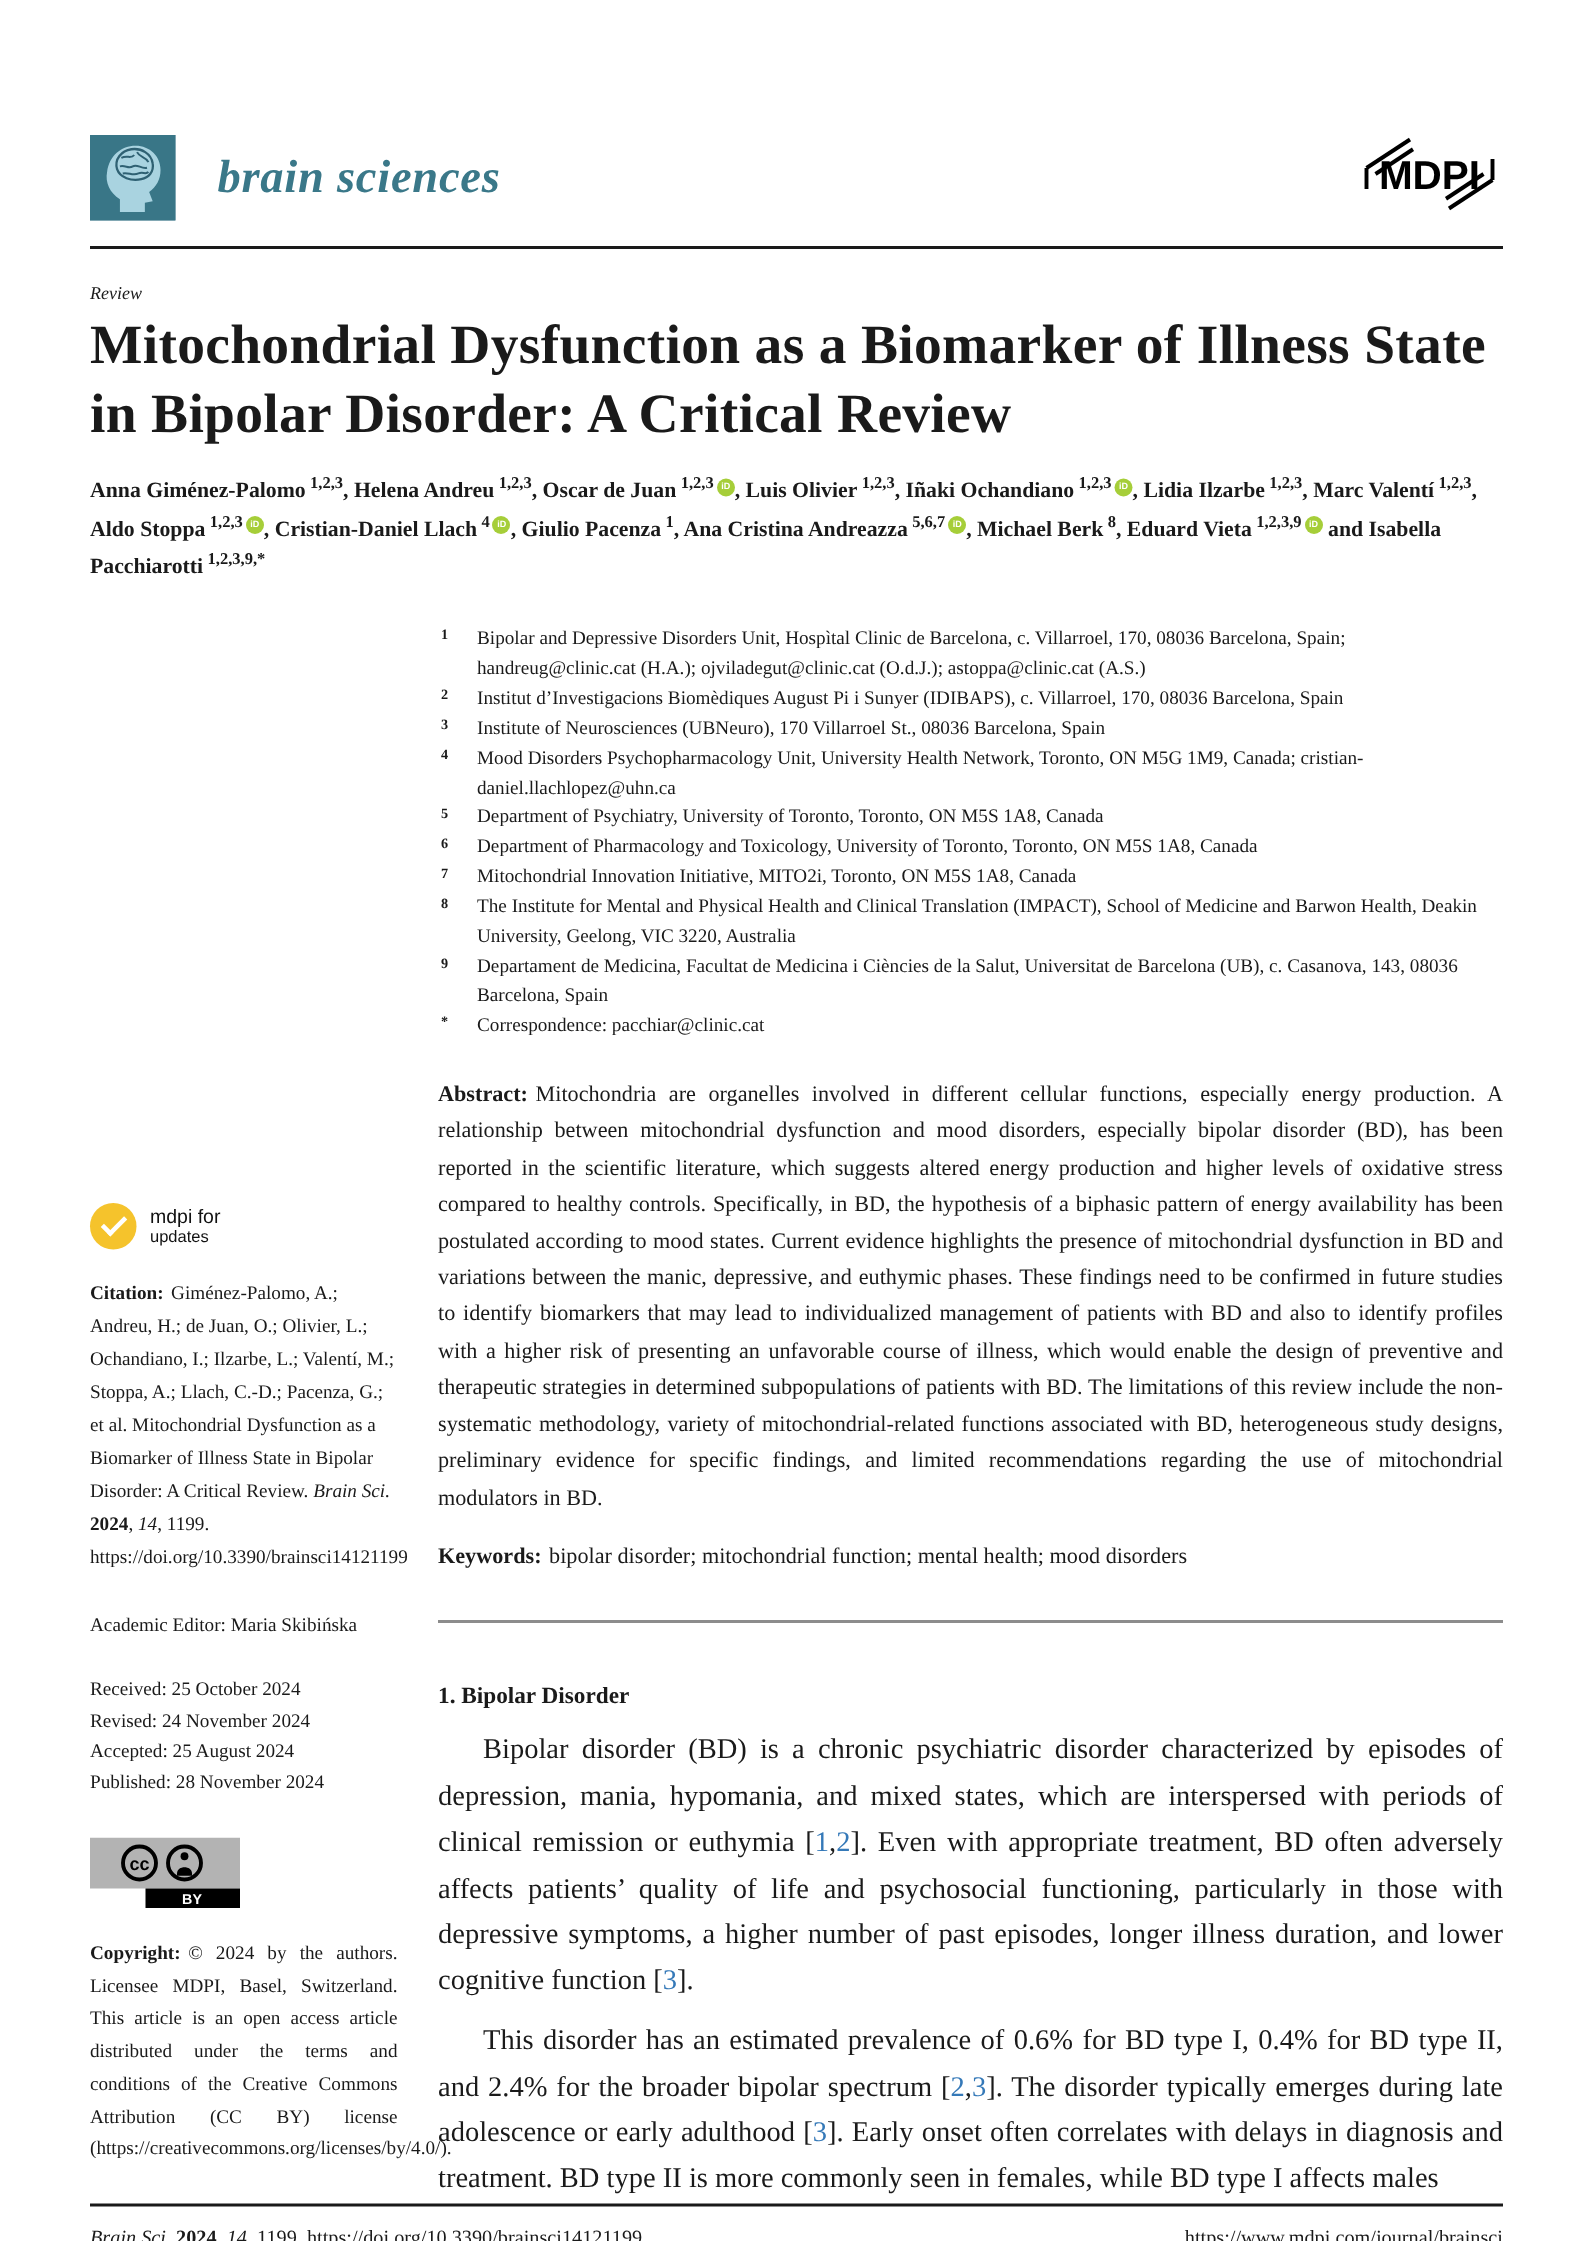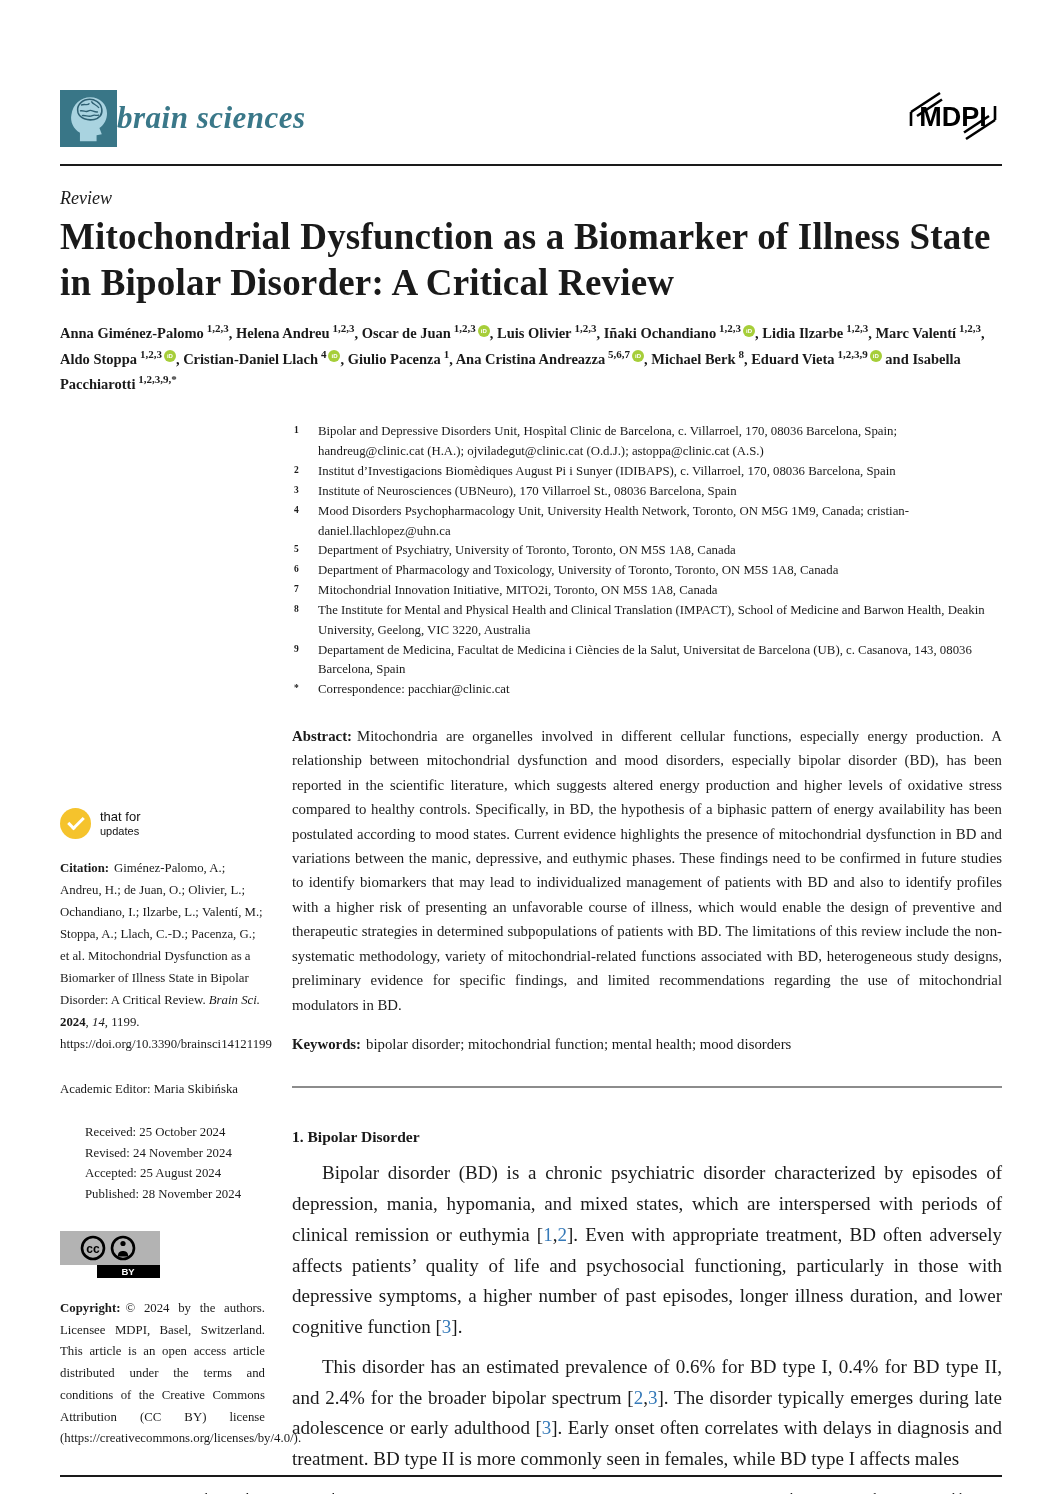--- a/index.html
+++ b/index.html
@@ -4,26 +4,26 @@
 <style>
   * { margin:0; padding:0; box-sizing:border-box; }
   html,body { background:#ffffff; }
   .page {
     width:1054px; height:1494px; margin:0 auto; background:#fff;
     padding:88px 52px 34px 60px; display:flex; flex-direction:column;
     font-family:"Liberation Serif", serif; color:#1a1a1a; overflow:hidden; position:relative;
   }
   
   .header { display:flex; justify-content:space-between; align-items:center; height:60px; }
-  .logo-block { display:flex; align-items:center; gap:0; }
+  .logo-block { display:flex; align-items:center; gap:28px; }
   .logo-square { width:57px; height:57px; background:#397687; display:flex; align-items:center; justify-content:center; }
   .journal-name { font-size:31px; font-style:italic; font-weight:bold; color:#3a7889; letter-spacing:.5px; }
   .header-rule { border:none; border-top:2px solid #1a1a1a; margin-top:16px; }
   
-  .article-type { margin-top:22px; font-style:italic; font-size:18px; }
+  .article-type { margin-top:22px; font-style:italic; font-size:12px; }
   .title { margin-top:5px; font-size:37px; font-weight:bold; line-height:1.25; letter-spacing:.2px; max-width:950px; }
   .authors { margin-top:14px; font-size:14.5px; font-weight:bold; line-height:1.62; max-width:930px; }
   .authors sup { font-size:11px; font-weight:bold; }
   .orcid {
     display:inline-block; width:12px; height:12px; background:#a6ce39; color:#fff;
     border-radius:50%; font-family:"Liberation Sans", sans-serif; font-size:6px; font-weight:bold;
     text-align:center; line-height:12px; vertical-align:super; margin-left:2px; cursor:pointer;
   }
   
   .columns { display:flex; gap:27px; margin-top:26px; flex:1; }
@@ -34,21 +34,21 @@
   .badge-circle { width:31px; height:31px; border-radius:50%; background:#f5c32c; position:relative; flex:none; }
   .badge-circle::after {
     content:""; position:absolute; left:8px; top:9px; width:13px; height:6px;
     border-left:3.5px solid #fff; border-bottom:3.5px solid #fff; transform:rotate(-45deg);
   }
   .badge-text { font-family:"Liberation Sans", sans-serif; font-size:13px; line-height:1.15; color:#111; }
   .badge-text .b2 { font-weight:normal; font-size:11px; }
   .citation-block { margin-top:18px; line-height:1.72; }
   .lbl { margin-right:5px; }
   .acad-editor { margin-top:24px; line-height:1.6; }
-  .dates { margin-top:22px; line-height:1.62;margin-left:25px; }
+  .dates { margin-top:22px; line-height:1.62; }
   .cc-badge { margin-top:26px; cursor:pointer; }
   .copyright { margin-top:16px; line-height:1.7; text-align:justify; }
   
   .aff-row { display:grid; grid-template-columns:26px 1fr; font-size:12.8px; line-height:1.55; }
   .aff-num { font-size:9.5px; font-weight:bold; position:relative; top:1px; padding-left:2px; }
   .aff-text { }
   .abstract { margin-top:24px; font-size:14.8px; line-height:1.65; text-align:justify; }
   .keywords { margin-top:15px; font-size:14.8px; line-height:1.65; }
   .kw-rule { border:none; border-top:2px solid #8c8c8c; margin-top:30px; }
   .sec-heading { margin-top:40px; font-size:15.5px; font-weight:bold; }
@@ -99,21 +99,21 @@
   <div class="article-type">Review</div>
   <h1 class="title">Mitochondrial Dysfunction as a Biomarker of Illness State in Bipolar Disorder: A Critical Review</h1>
   <div class="authors"><span><span class="an">Anna Giménez-Palomo</span> <sup>1,2,3</sup>, </span><span><span class="an">Helena Andreu</span> <sup>1,2,3</sup>, </span><span><span class="an">Oscar de Juan</span> <sup>1,2,3</sup><span class="orcid">iD</span>, </span><span><span class="an">Luis Olivier</span> <sup>1,2,3</sup>, </span><span><span class="an">Iñaki Ochandiano</span> <sup>1,2,3</sup><span class="orcid">iD</span>, </span><span><span class="an">Lidia Ilzarbe</span> <sup>1,2,3</sup>, </span><span><span class="an">Marc Valentí</span> <sup>1,2,3</sup>, </span><span><span class="an">Aldo Stoppa</span> <sup>1,2,3</sup><span class="orcid">iD</span>, </span><span><span class="an">Cristian-Daniel Llach</span> <sup>4</sup><span class="orcid">iD</span>, </span><span><span class="an">Giulio Pacenza</span> <sup>1</sup>, </span><span><span class="an">Ana Cristina Andreazza</span> <sup>5,6,7</sup><span class="orcid">iD</span>, </span><span><span class="an">Michael Berk</span> <sup>8</sup>, </span><span><span class="an">Eduard Vieta</span> <sup>1,2,3,9</sup><span class="orcid">iD</span> and </span><span><span class="an">Isabella Pacchiarotti</span> <sup>1,2,3,9,*</sup></span></div>
 
   <div class="columns">
 
     <aside class="sidebar">
       <div class="badge">
         <div class="badge-circle"></div>
         <div class="badge-text">
-          <div>that for</div>
+          <div>mdpi for</div>
           <div class="b2">updates</div>
         </div>
       </div>
 
       <div class="citation-block">
         <b class="lbl">Citation:</b><span id="citation-parts"><span>Giménez-Palomo, A.; Andreu, H.; de Juan, O.; Olivier, L.; Ochandiano, I.; Ilzarbe, L.; Valentí, M.; Stoppa, A.; Llach, C.-D.; Pacenza, G.; et al. Mitochondrial Dysfunction as a Biomarker of Illness State in Bipolar Disorder: A Critical Review. </span><i>Brain Sci. </i><b>2024</b><span>, </span><i>14</i><span>, 1199. </span><span class="plink">https://doi.org/10.3390/brainsci14121199</span></span>
       </div>
 
       <div class="acad-editor">Academic Editor: Maria Skibińska</div>
 

